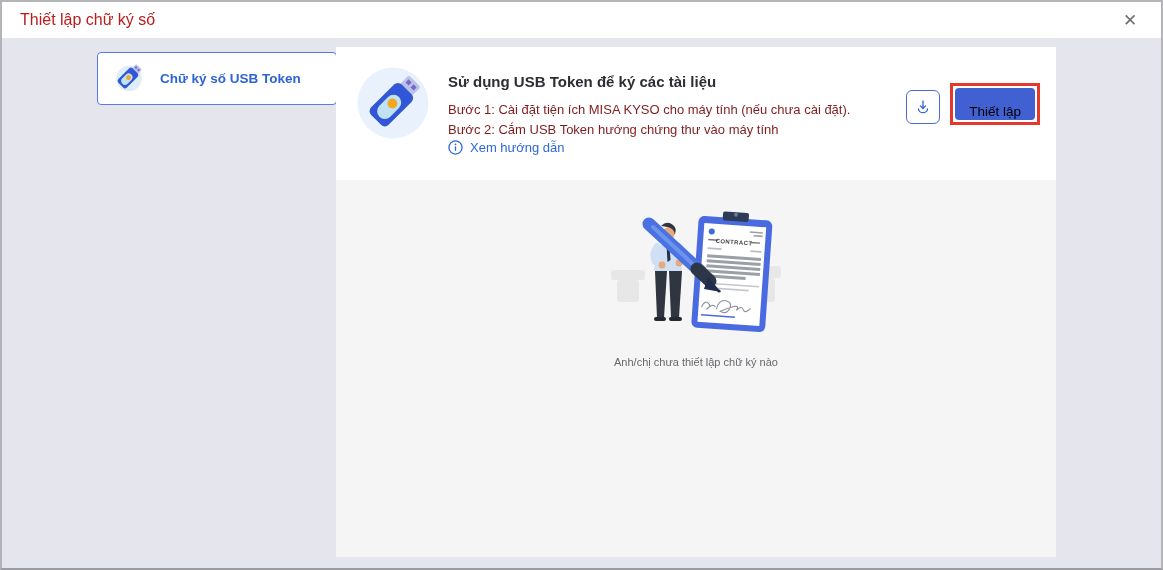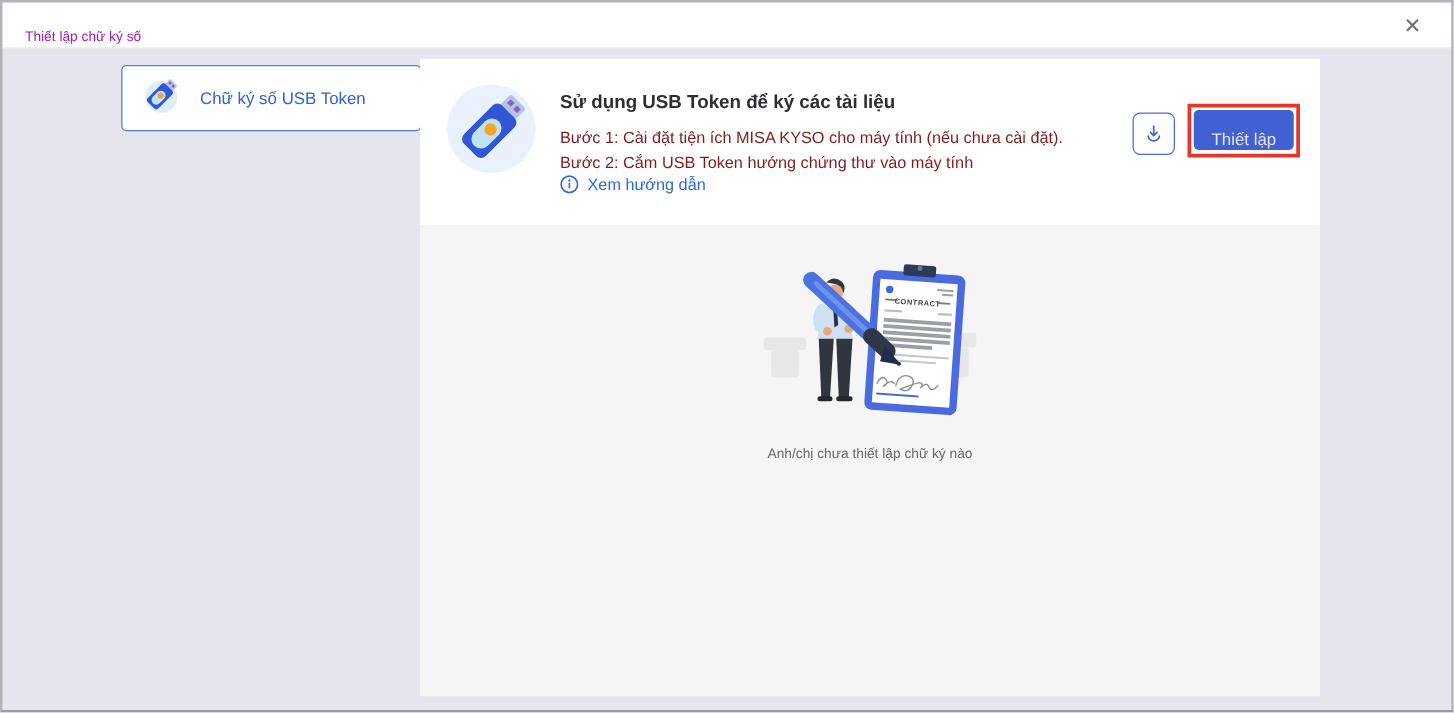--- a/index.html
+++ b/index.html
@@ -1,25 +1,25 @@
 <!DOCTYPE html>
 <html><head>
 <meta charset="utf-8">
 <style>
   html,body{margin:0;padding:0;}
   body{width:1163px;height:570px;font-family:"Liberation Sans",sans-serif;background:#fff;}
   .screen{position:relative;width:1163px;height:570px;box-sizing:border-box;
           border:2px solid #b3b3b8;border-bottom-color:#9b9ba1;overflow:hidden;background:#e5e6ed;}
   
   .titlebar{position:relative;height:36px;background:#ffffff;border-bottom:1px solid #e6e6ea;}
-  .titlebar .title{position:absolute;left:18px;top:22px;font-size:11px;color:#a21caf;}
+  .titlebar .title{position:absolute;left:18px;top:9px;font-size:16px;color:#b91c1c;}
   .close-btn{position:absolute;right:20px;top:7px;width:22px;height:22px;display:flex;
              align-items:center;justify-content:center;font-size:17px;color:#6f6f75;cursor:pointer;}
   
-  .sidebar{position:absolute;left:95px;top:50px;width:240px;}
+  .sidebar{position:absolute;left:95px;top:50px;width:240px;font-weight:bold;}
   .side-item{box-sizing:border-box;width:240px;height:53px;display:flex;align-items:center;
              padding-left:13px;gap:13px;border-radius:4px;cursor:pointer;}
   .side-item.selected{background:#ffffff;border:1px solid #5b79e3;}
   .side-item.selected .side-label{color:#2e63d8;}
   .side-item.plain{background:#f1f1f4;margin-top:10px;}
   .side-label{font-size:13.5px;color:#3b3b42;}
   
   .main{position:absolute;left:334px;top:45px;width:720px;}
   .header-card{box-sizing:border-box;height:133px;background:#ffffff;display:flex;
                padding:16px 16px 0 20px;}
@@ -27,21 +27,21 @@
   .header-text{flex:1;min-width:0;padding-top:2px;}
   .header-title{font-size:15px;font-weight:700;color:#2d2d33;margin:8px 0 10px;}
   .step{font-size:13px;color:#7f1d1d;line-height:20px;}
   .guide-row{display:flex;align-items:center;gap:7px;color:#2e68d9;
              font-size:13px;cursor:pointer;}
   .controls{display:flex;align-items:flex-start;margin-top:20px;}
   .download-btn{box-sizing:border-box;width:34px;height:34px;border:1px solid #4a6ad8;border-radius:6px;
                 background:#fff;display:flex;align-items:center;justify-content:center;
                 margin:7px 10px 0 0;cursor:pointer;}
   .annotation-box{border:3px solid #e4382f;padding:2px;}
-  .setup-btn{min-width:74px;height:31px;background:#4161d2;color:#e5e5e5;border:none;border-radius:4px;
+  .setup-btn{min-width:74px;height:31px;background:#4161d2;color:#000000;border:none;border-radius:4px;
              font-size:13.5px;font-family:"Liberation Sans",sans-serif;padding:16px 14px;cursor:pointer;}
   
   .content{height:377px;background:#f5f5f6;display:flex;flex-direction:column;align-items:center;}
   .illustration{margin-top:28px;}
   .empty-msg{margin-top:12px;font-size:11px;color:#67676d;}
 </style>
 </head>
 <body>
 
 <div class="screen">

